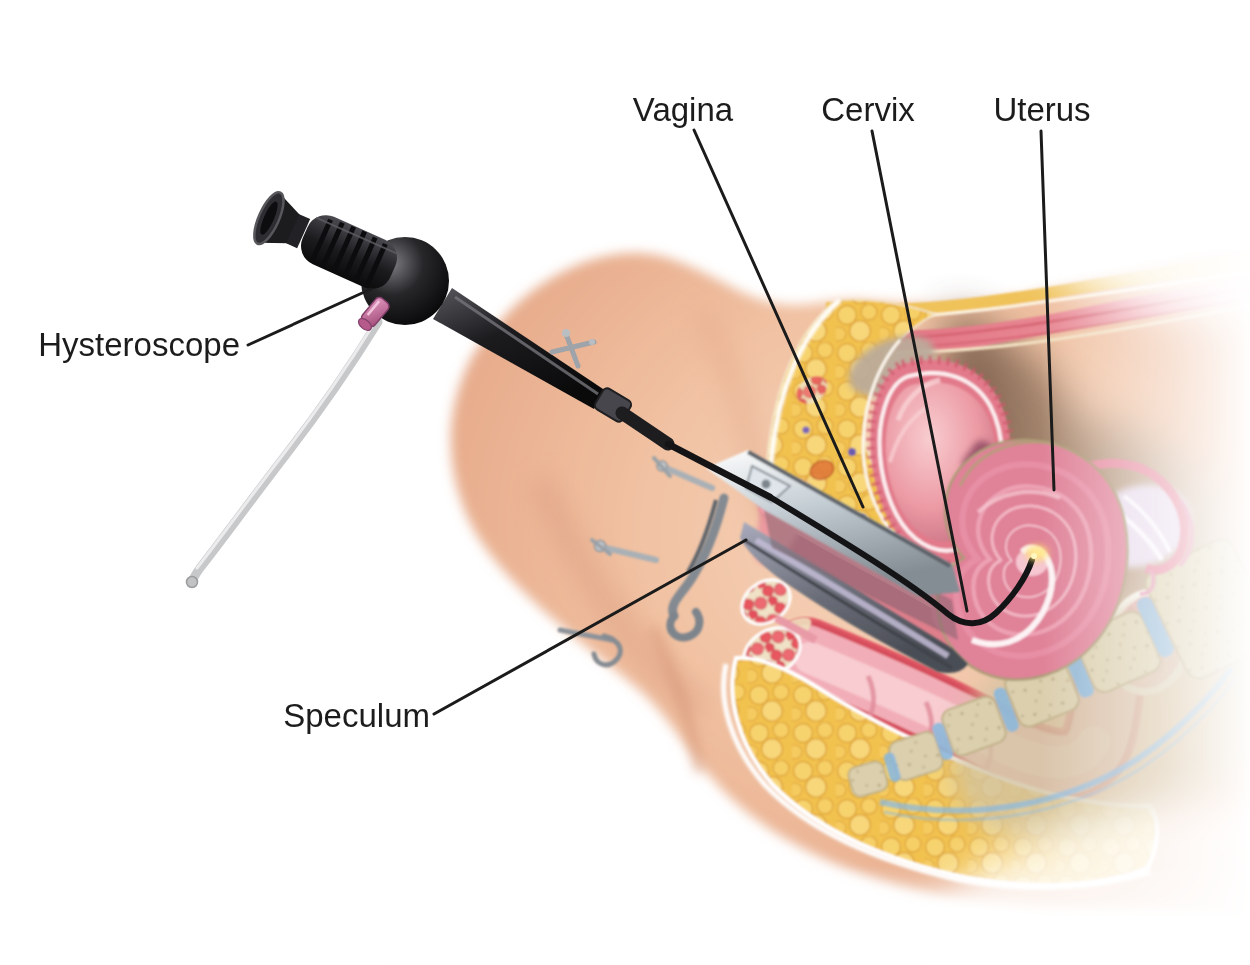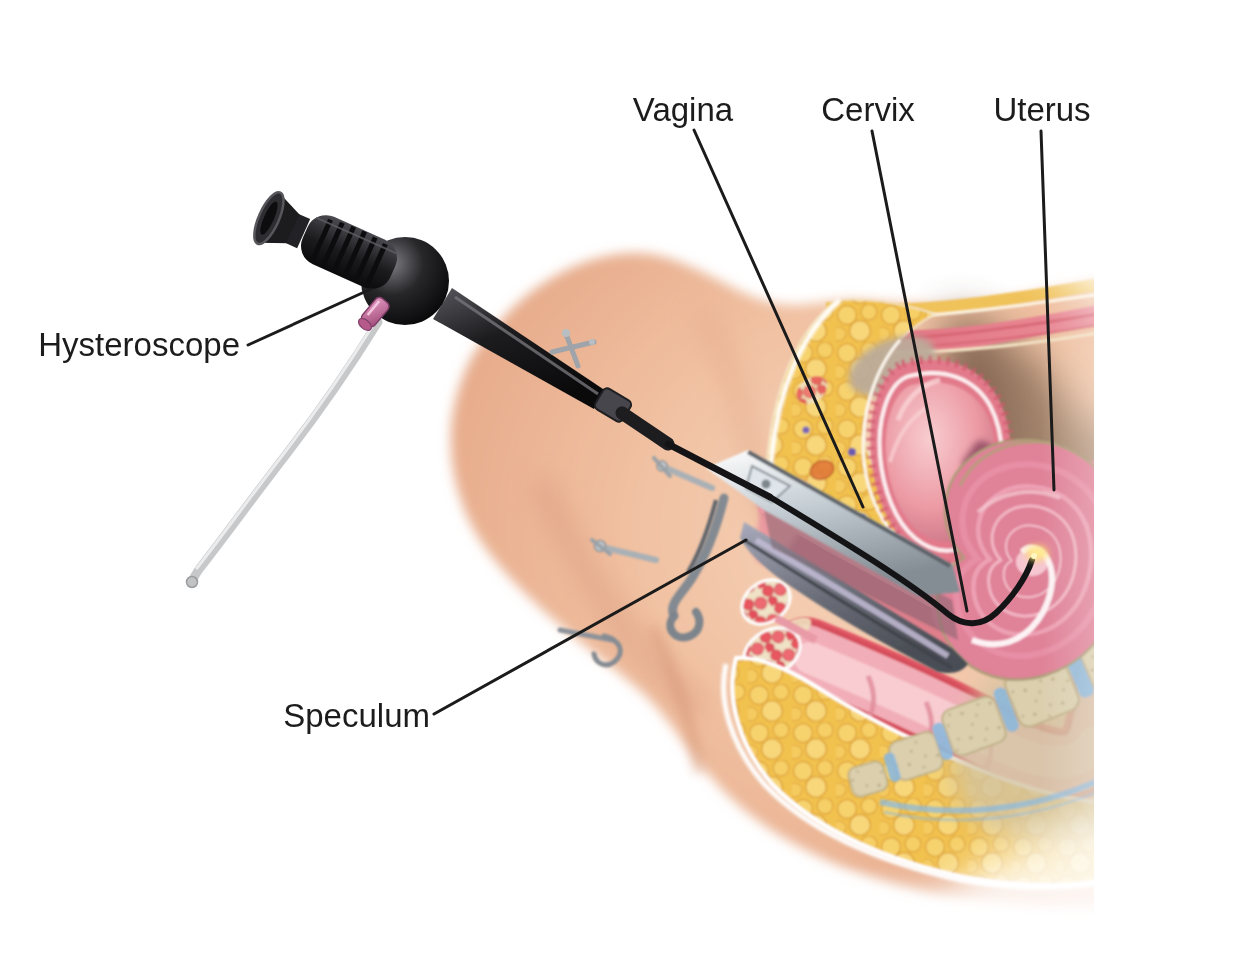--- a/index.html
+++ b/index.html
@@ -1,16 +1,16 @@
 <!DOCTYPE html>
 <html><head>
 <meta charset="utf-8">
 <style>
   html,body{margin:0;padding:0;background:#ffffff;}
-  .canvas{position:relative;width:1094px;height:965px;background:#ffffff;overflow:hidden;
+  .canvas{position:relative;width:1250px;height:965px;background:#ffffff;overflow:hidden;
           font-family:"Liberation Sans", sans-serif;}
   svg{display:block;}
   text.lbl{font-family:"Liberation Sans", sans-serif;font-size:33px;fill:#1c1c1c;}
 </style>
 </head>
 <body>
 
 <div class="canvas">
 <svg width="1250" height="965" viewBox="0 0 1250 965" xmlns="http://www.w3.org/2000/svg">
   <defs>

